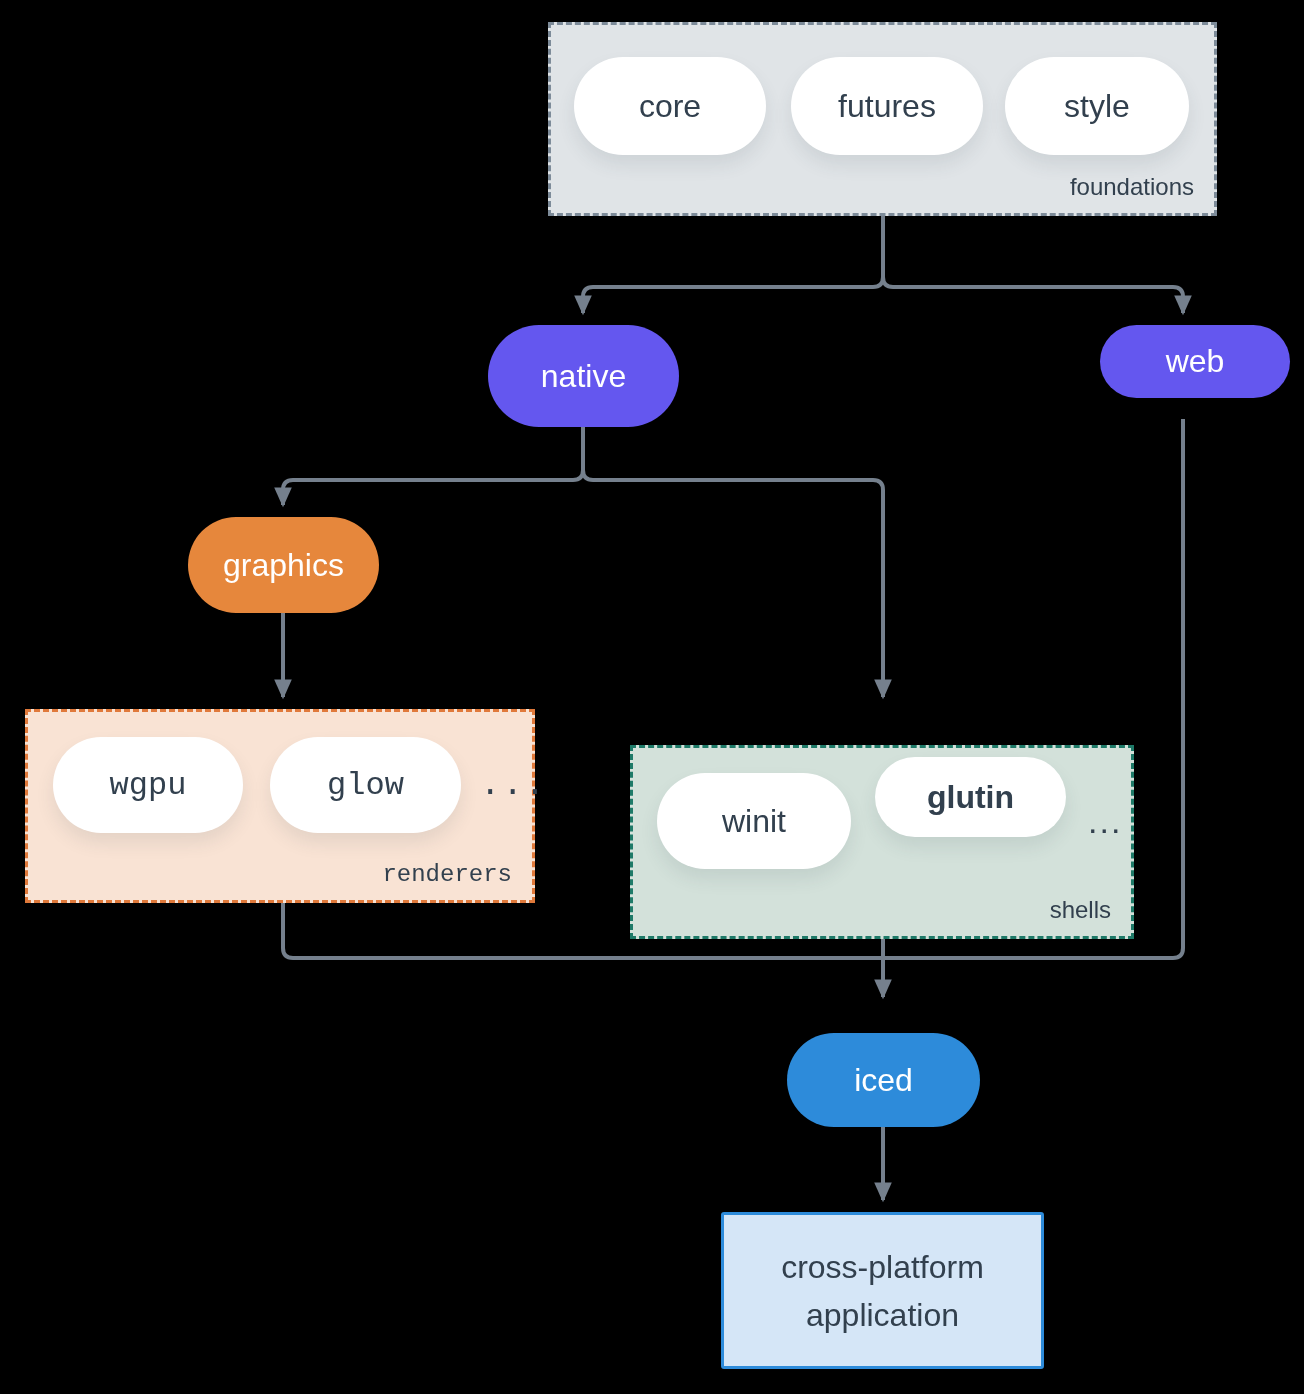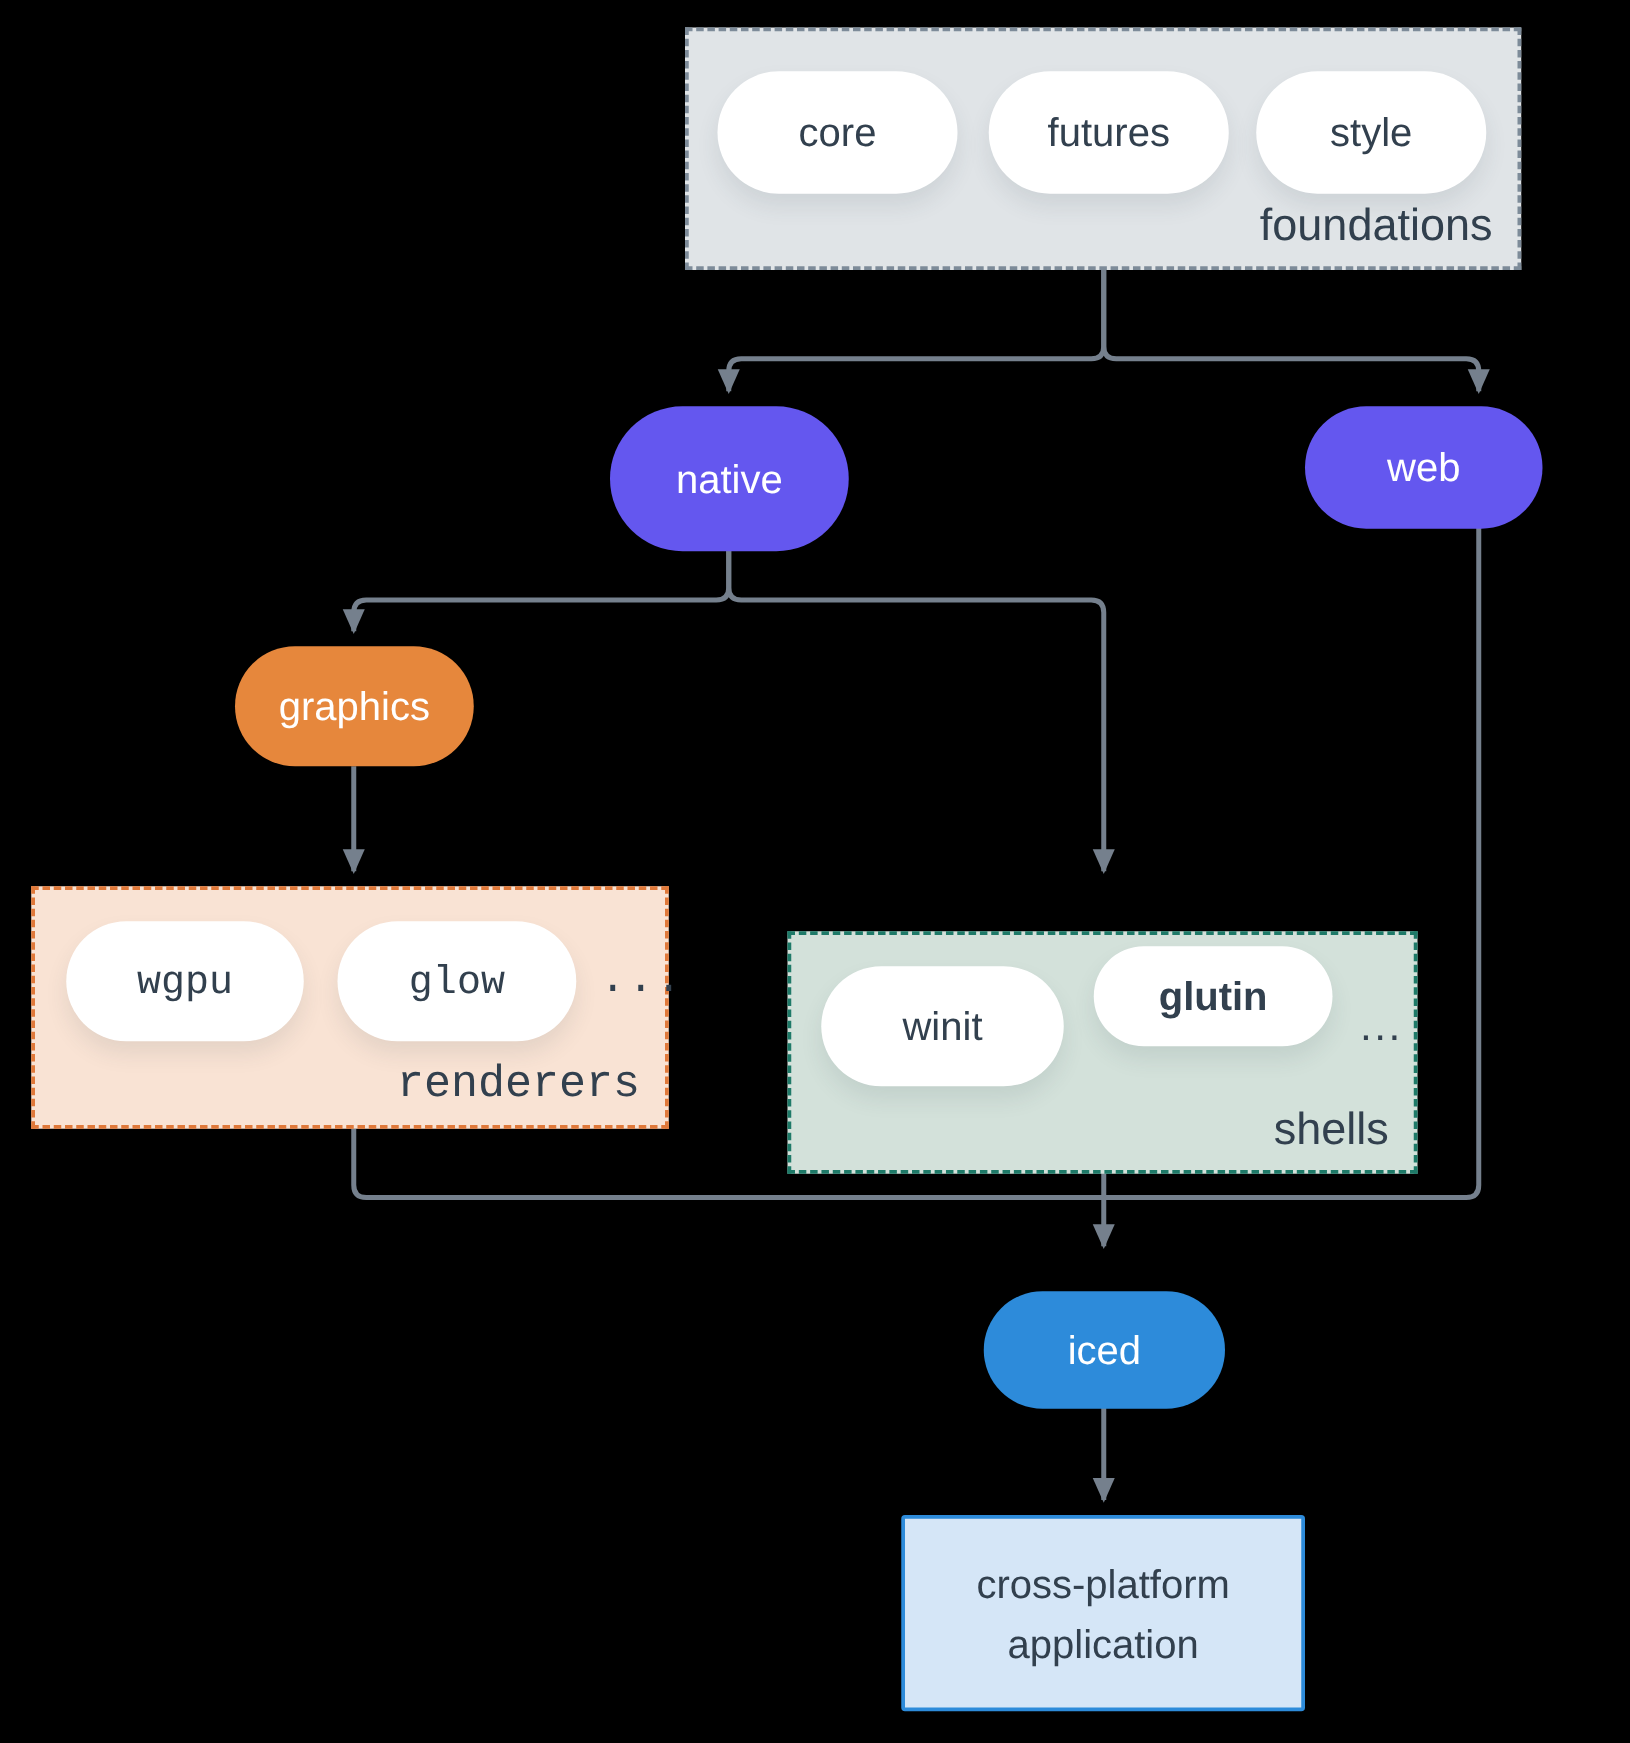--- a/index.html
+++ b/index.html
@@ -25,34 +25,34 @@
   .node-pill  { color:#fff; }
 
   .pill.core    { left:23px;  top:32px; width:192px; height:98px; }
   .pill.futures { left:240px; top:32px; width:192px; height:98px; }
   .pill.style   { left:454px; top:32px; width:184px; height:98px; }
   .pill.wgpu    { left:25px;  top:25px; width:190px; height:96px; }
   .pill.glow    { left:242px; top:25px; width:191px; height:96px; }
   .pill.winit   { left:24px;  top:25px; width:194px; height:96px; }
   .pill.glutin  { left:242px; top:9px; width:191px; height:80px;font-weight:bold; }
 
-  .pill.native   { left:488px; top:325px;  width:191px; height:116px; background:#6457ef; }
-  .pill.web      { left:1044px; top:325px; width:190px; height:98px; background:#6457ef; }
+  .pill.native   { left:488px; top:325px;  width:191px; height:102px; background:#6457ef; }
+  .pill.web      { left:1100px; top:325px; width:190px; height:73px; background:#6457ef; }
   .pill.graphics { left:188px; top:517px;  width:191px; height:96px; background:#e6873c; }
   .pill.iced     { left:787px; top:1009px; width:193px; height:94px; background:#2d8bda;margin-top:24px; }
 
   .dots {
     position:absolute; top:25px; height:96px; display:flex; align-items:center;
     font-size:34px; color:#32404e; letter-spacing:2px;
   }
   .renderers .dots { left:452px; }
   .shells .dots    { left:455px; }
 
   .group-label {
-    position:absolute; right:20px; bottom:12px; font-size:36px; color:#32404e;
+    position:absolute; right:20px; bottom:12px; font-size:24px; color:#32404e;
   }
 
   .app-box {
     position:absolute; left:721px; top:1212px; width:323px; height:157px; z-index:2;
     background:#d5e6f7; border:3px solid #2d8bda; border-radius:3px; box-sizing:border-box;
     display:flex; align-items:center; justify-content:flex-start; text-align:center;
     color:#32404e; font-size:32px; line-height:1.5; padding:0 28px;
   }
 </style>
 </head>

